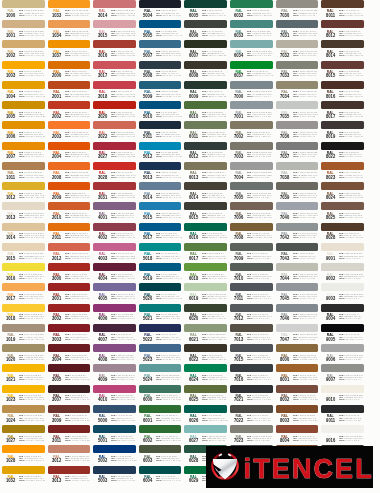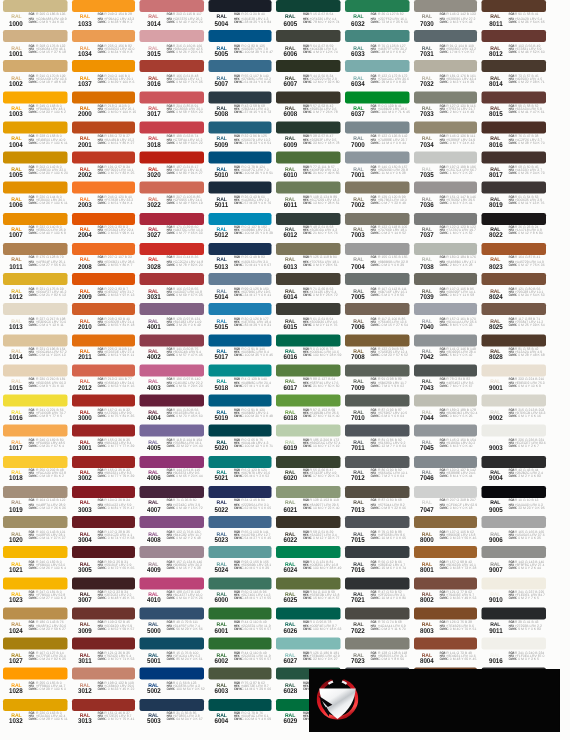--- a/index.html
+++ b/index.html
@@ -4486,13 +4486,14 @@
           <stop offset="1" stop-color="#c9ced3"></stop>
       </linearGradient>
     </defs>
     <path d="M9.69 2.16 A12.6 12.6 0 1 0 18.31 2.16" fill="none" stroke="url(#ringg)" stroke-width="2.4" stroke-linecap="round"></path>
     <path d="M1.9 7.0 L26.1 7.0 C25.8 14.2 22.2 21.4 14 27.3 C5.8 21.4 2.2 14.2 1.9 7.0 Z" fill="url(#silv)"></path>
     <path d="M7.5 3.3 Q9.0 2.2 10.6 1.6 L11.3 3.0 Q9.6 3.6 8.4 4.5 Z" fill="#eef0f2"></path>
     <path d="M20.5 3.3 Q19.0 2.2 17.4 1.6 L16.7 3.0 Q18.4 3.6 19.6 4.5 Z" fill="#eef0f2"></path>
     <path d="M1.1 11.6 L10.6 17.9 L7.6 19.4 L3.4 15.0 Z" fill="#0a0509"></path>
     <path d="M6.6 19.2 L8.6 23.4 L8.2 25.6 L5.4 21.6 Z" fill="#0a0509"></path>
   </svg>
+  <div id="logotype">iTENCEL</div>
 </div>
 
 </body></html>

